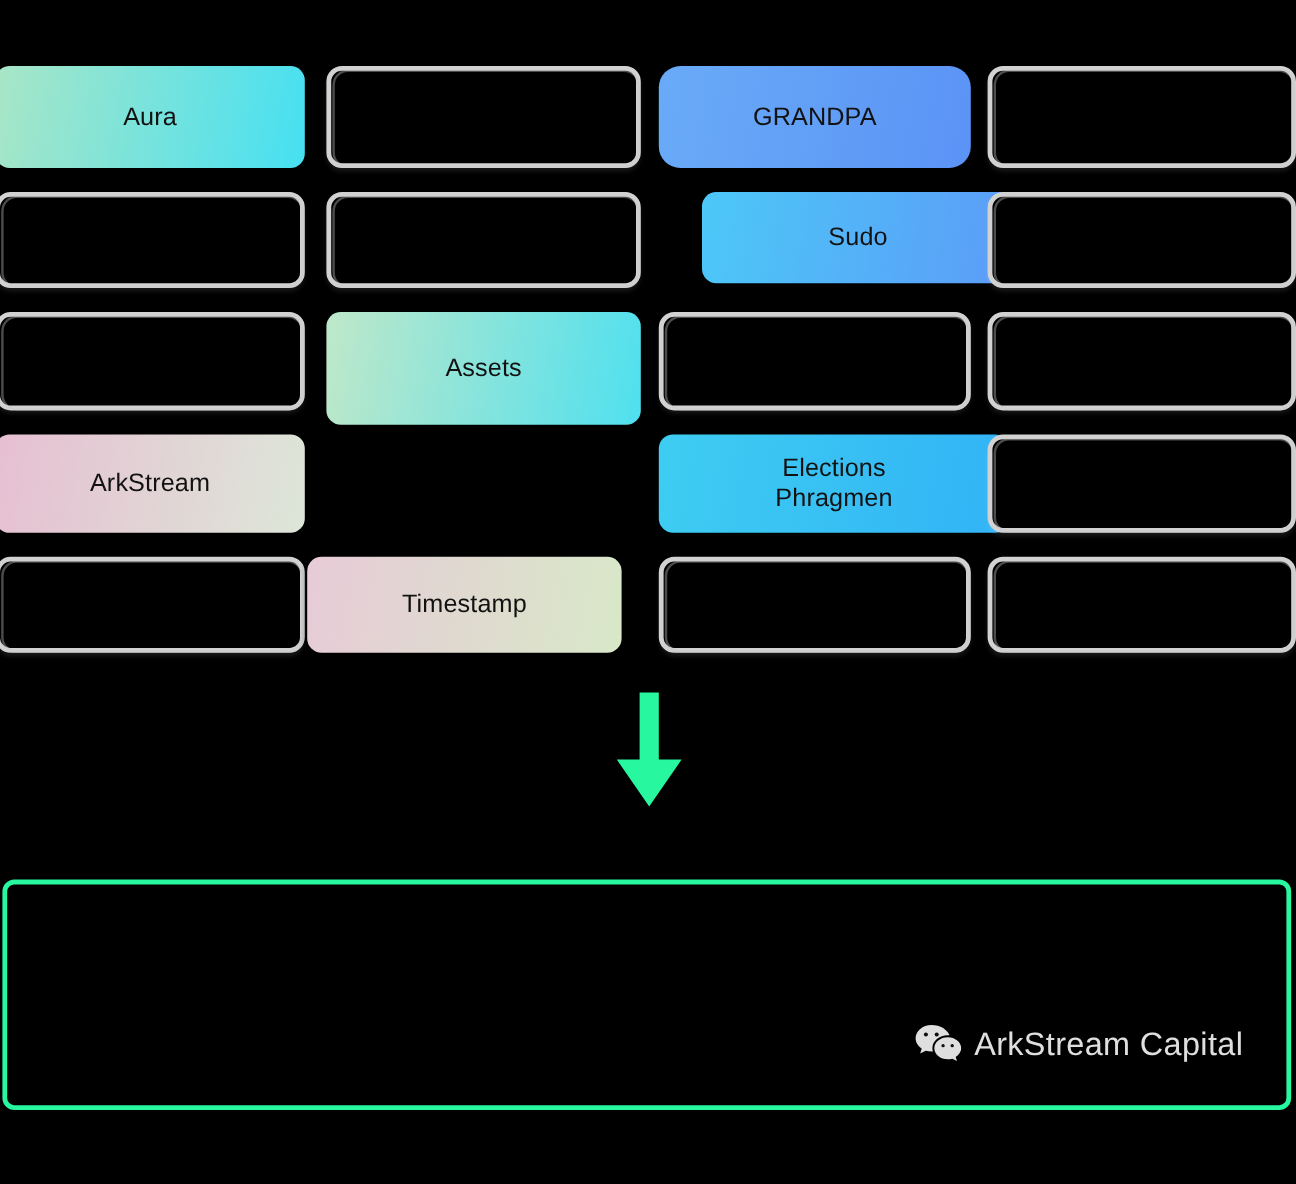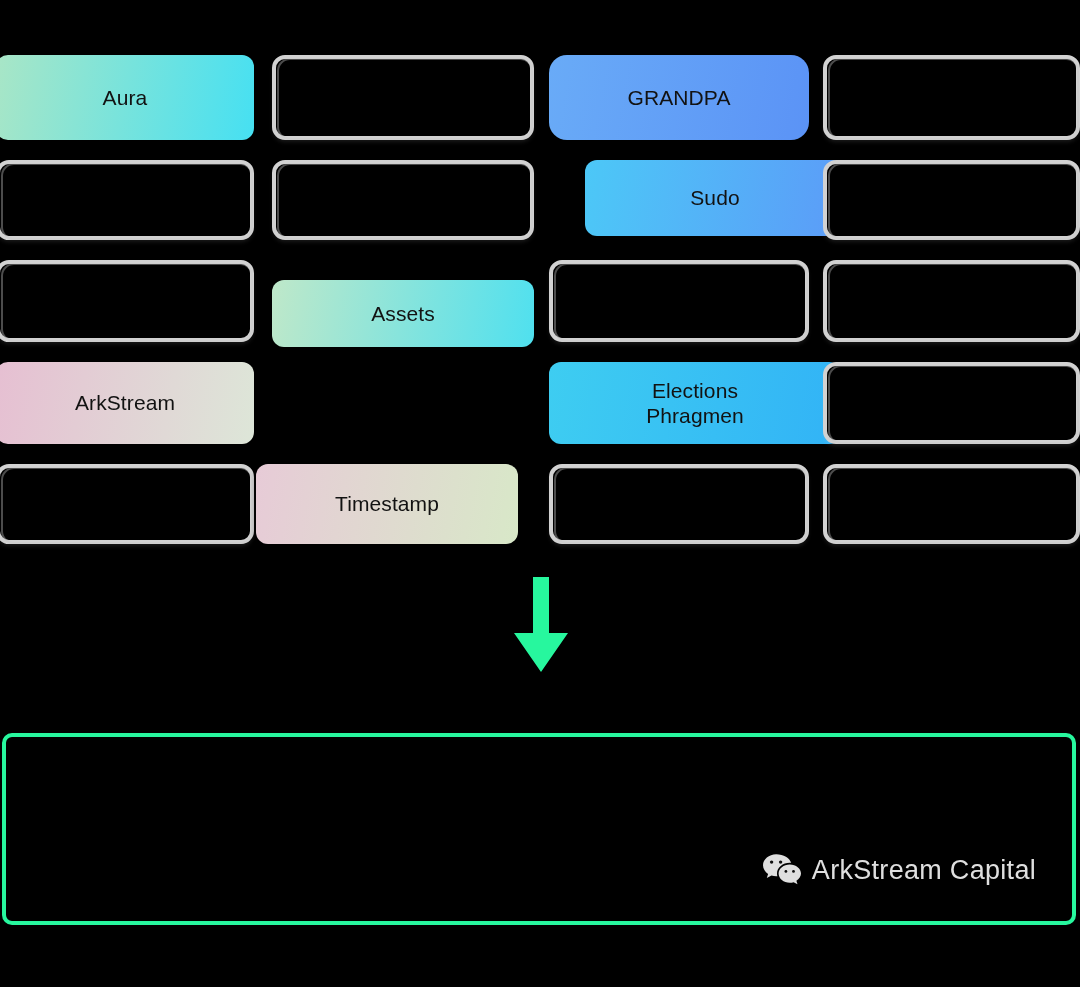--- a/index.html
+++ b/index.html
@@ -151,21 +151,21 @@
       </div>
       <div class="pallet filled" style="left: 549px; top: 105px; width: 260px; height: 76px; background: linear-gradient(100deg, rgb(76, 200, 247) 0%, rgb(92, 155, 248) 100%); margin-left: 36px;">
         <span style="white-space: pre-line;">Sudo</span>
       </div>
       <div class="pallet empty" style="left: 823px; top: 105px; width: 257px; height: 80px;">
         <span style="white-space: pre-line;"></span>
       </div>
       <div class="pallet empty" style="left: -4px; top: 205px; width: 258px; height: 82px;">
         <span style="white-space: pre-line;"></span>
       </div>
-      <div class="pallet filled" style="left: 272px; top: 205px; width: 262px; height: 67px; background: linear-gradient(100deg, rgb(191, 232, 201) 0%, rgb(79, 224, 239) 100%); margin-top: 20px;">
+      <div class="pallet filled" style="left: 272px; top: 205px; width: 262px; height: 94px; background: linear-gradient(100deg, rgb(191, 232, 201) 0%, rgb(79, 224, 239) 100%);">
         <span style="white-space: pre-line;">Assets</span>
       </div>
       <div class="pallet empty" style="left: 549px; top: 205px; width: 260px; height: 82px;">
         <span style="white-space: pre-line;"></span>
       </div>
       <div class="pallet empty" style="left: 823px; top: 205px; width: 257px; height: 82px;">
         <span style="white-space: pre-line;"></span>
       </div>
       <div class="pallet filled" style="left: -4px; top: 307px; width: 258px; height: 82px; background: linear-gradient(100deg, rgb(230, 191, 210) 0%, rgb(221, 230, 216) 100%);">
         <span style="white-space: pre-line;">ArkStream</span>

